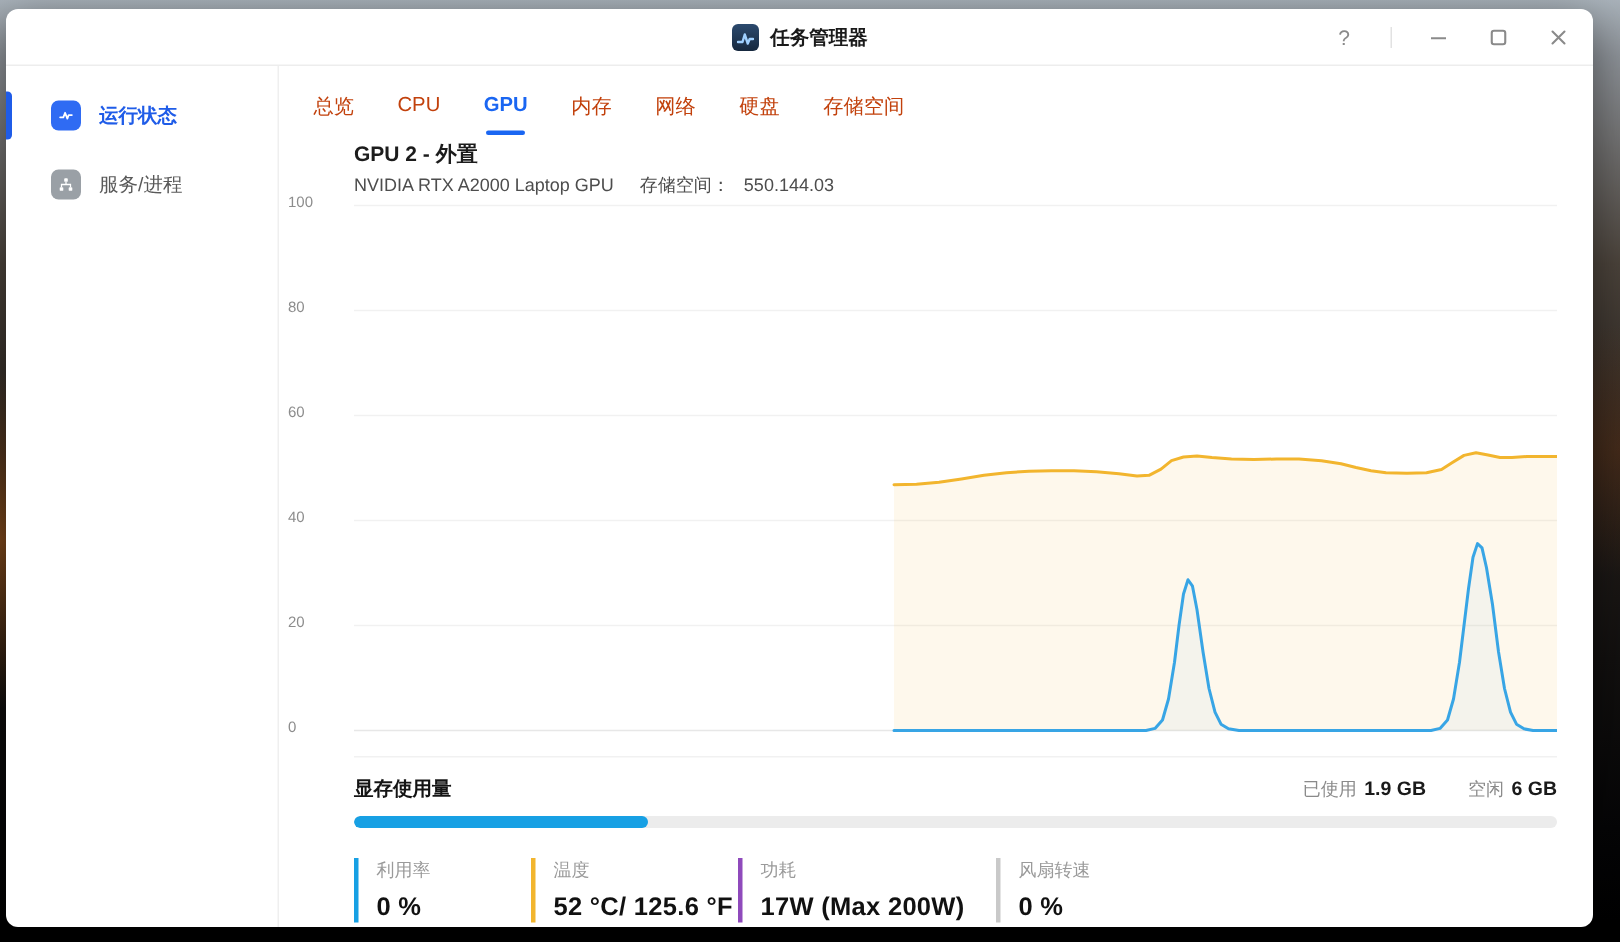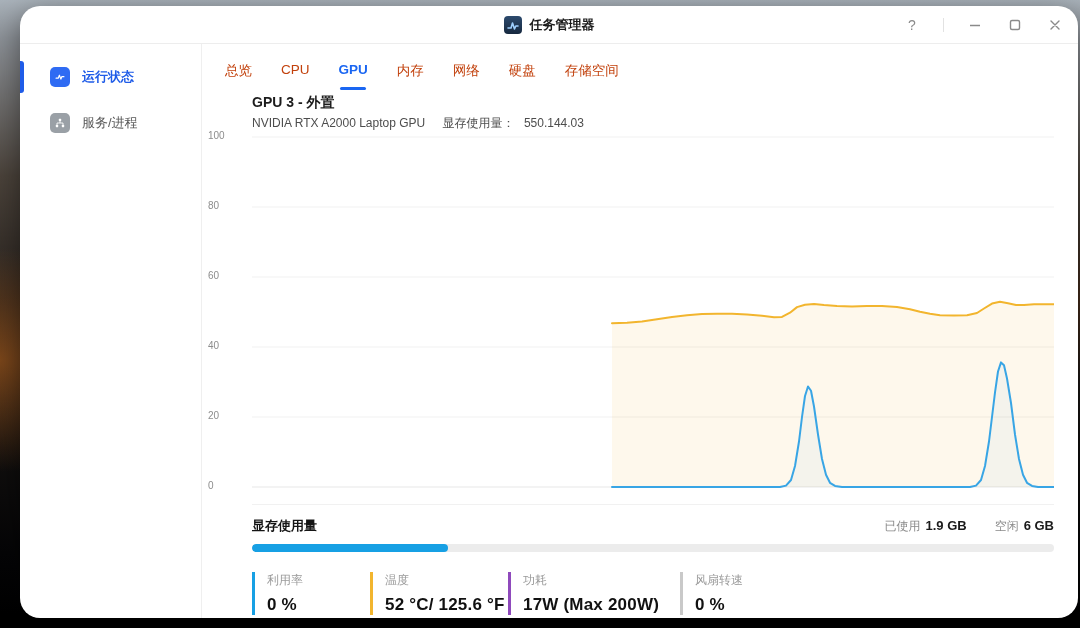--- a/index.html
+++ b/index.html
@@ -6,22 +6,22 @@
   html,body { width:1080px; height:628px; overflow:hidden;
     font-family:"Liberation Sans","DejaVu Sans",sans-serif; }
 
   .desktop { position:relative; width:1080px; height:628px;
     background:
       radial-gradient(220px 160px at 0px 360px, rgba(173,94,28,.65), rgba(0,0,0,0) 70%),
       radial-gradient(160px 120px at 1080px 300px, rgba(120,60,20,.35), rgba(0,0,0,0) 70%),
       linear-gradient(180deg,#a9b2ba 0%,#8d9298 6%,#4b433b 28%,#27211d 48%,#12100f 70%,#050506 88%,#000 100%);
   }
 
-  .window { position:absolute; left:20px; top:6px; width:1058px; height:612px;
-    background:#fff; border-radius:20px; overflow:hidden;
+  .window { position:absolute; left:4px; top:6px; width:1058px; height:612px;
+    background:#fff; border-radius:8px; overflow:hidden;
     box-shadow:0 8px 30px rgba(0,0,0,.45); display:flex; flex-direction:column; }
 
   
   .titlebar { position:relative; height:38px; flex:0 0 38px;
     border-bottom:1px solid #ededed; }
   .title-center { position:absolute; left:0; right:0; top:0; height:38px;
     display:flex; align-items:center; justify-content:center; gap:8px;
     font-size:13px; font-weight:bold; color:#1a1a1a; }
   .app-icon { width:18px; height:18px; border-radius:4px; display:inline-flex;
     align-items:center; justify-content:center;
@@ -150,24 +150,24 @@
         <nav class="tabs" id="tabbar">
             <span class="tab">总览</span>
             <span class="tab">CPU</span>
             <span class="tab active">GPU</span>
             <span class="tab">内存</span>
             <span class="tab">网络</span>
             <span class="tab">硬盘</span>
             <span class="tab">存储空间</span>
           </nav>
 
-        <h2 class="gpu-heading">GPU 3 - 外置</h2>
+        <h2 class="gpu-heading">GPU 2 - 外置</h2>
         <div class="gpu-sub">
           <span>NVIDIA RTX A2000 Laptop GPU</span>
-          <span class="lbl">显存使用量：</span>
+          <span class="lbl">存储空间：</span>
           <span class="ver">550.144.03</span>
         </div>
 
         <div class="chart-row" id="chartrow">
           <svg id="chart" viewBox="0 0 802 352" preserveAspectRatio="none">
               <line x1="0" x2="802" y1="1" y2="1" stroke="#f1f1f1" stroke-width="1"></line>
               <line x1="0" x2="802" y1="71" y2="71" stroke="#f1f1f1" stroke-width="1"></line>
               <line x1="0" x2="802" y1="141" y2="141" stroke="#f1f1f1" stroke-width="1"></line>
               <line x1="0" x2="802" y1="211" y2="211" stroke="#f1f1f1" stroke-width="1"></line>
               <line x1="0" x2="802" y1="281" y2="281" stroke="#f1f1f1" stroke-width="1"></line>

